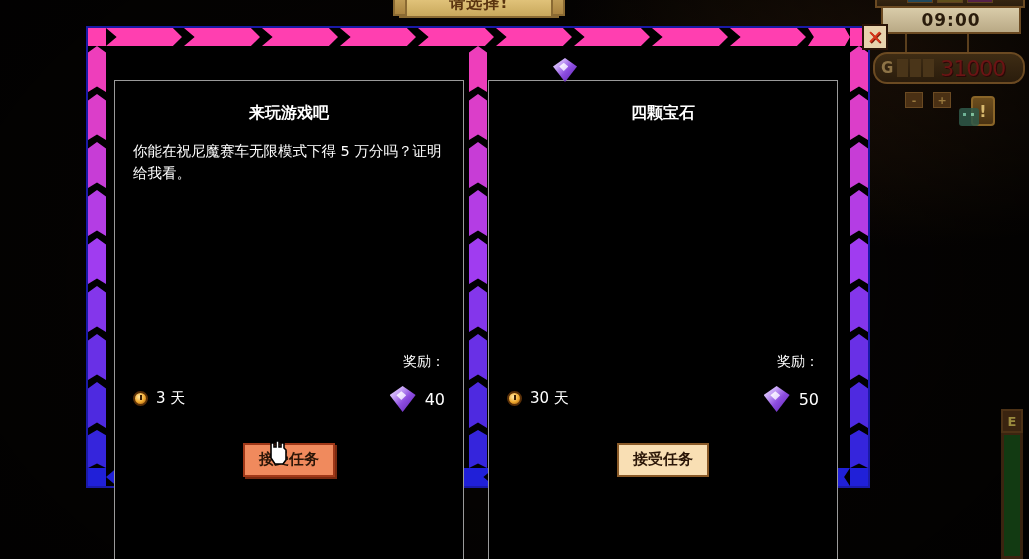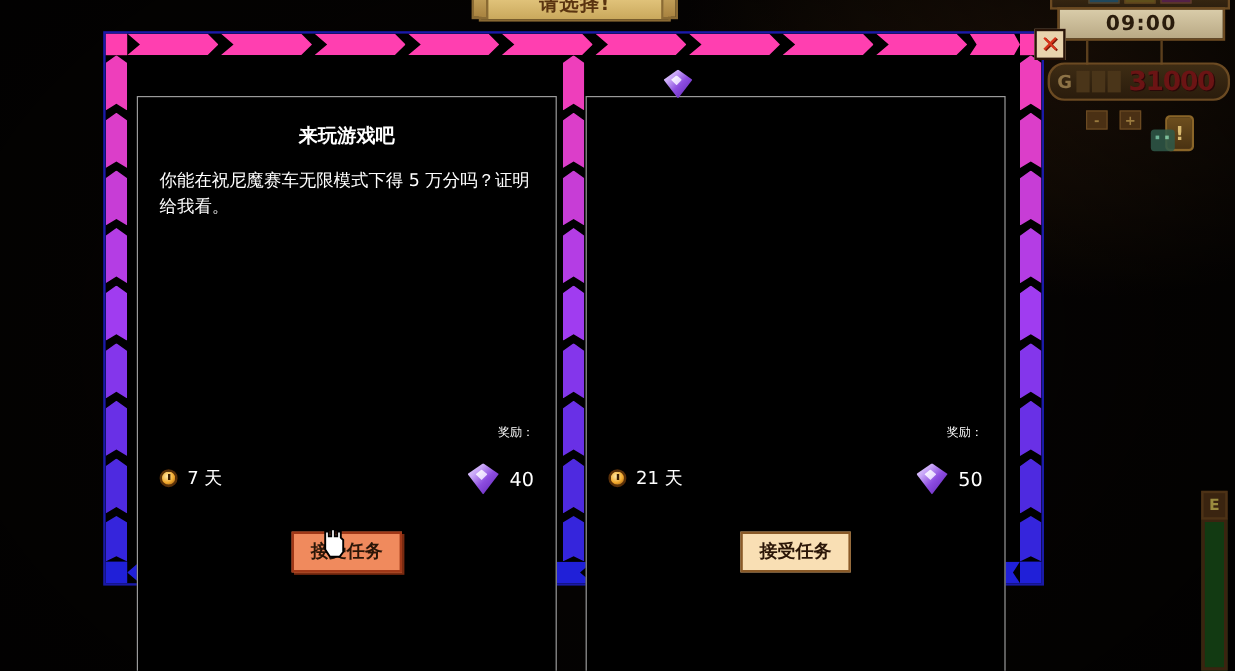--- a/index.html
+++ b/index.html
@@ -63,21 +63,21 @@
   #goldbox {
     position:absolute; right:4px; top:52px; width:152px; height:32px;
     background:linear-gradient(180deg,#3e2c14,#2a1c0c);
     border:2px solid #6b4a22; border-radius:14px;
     display:flex; align-items:center; padding:0 6px; gap:4px;
   }
   #goldbox .glyph { font-size:15px; font-weight:bold; color:#8d7346; }
   #goldbox .slots { display:flex; gap:2px; }
   #goldbox .slots i { display:block; width:11px; height:18px; background:#4a3519; }
   #goldbox .amt {
-    font-size:22px; font-weight:bold; color:#6b1414;
+    font-size:22px; font-weight:normal; color:#6b1414;
     text-shadow:1px 1px 0 #2a0808; letter-spacing:-1px; margin-left:2px;
   }
   .hangstrap { position:absolute; width:2px; background:#5b3f1d; }
   #hud .minibtn {
     position:absolute; width:18px;height:16px;
     background:#4a3014; border:1px solid #6b4a22;
     display:flex;align-items:center;justify-content:center;
     color:#9a7a3e; font-size:11px; font-weight:bold;
   }
   #alertsign {
@@ -157,21 +157,21 @@
     font-size:16px; font-weight:bold; color:#fff;
     text-shadow:1px 1px 0 #000;
   }
   .q-desc {
     margin:16px 18px 0 18px;
     font-size:14.5px; color:#fff; line-height:1.55;
     text-shadow:1px 1px 0 #000;
   }
   .q-reward-label {
     position:absolute; right:18px; top:272px;
-    font-size:10px; color:#fff; text-shadow:1px 1px 0 #000;
+    font-size:14px; color:#fff; text-shadow:1px 1px 0 #000;
   }
   .q-time {
     position:absolute; left:18px; top:308px;
     display:flex; align-items:center; gap:8px;
     font-size:15px; color:#fff; text-shadow:1px 1px 0 #000;
   }
   .clock-icon {
     width:15px; height:15px; border-radius:50%;
     background:radial-gradient(circle at 40% 35%, #ffe9a8 0%, #f0a82c 55%, #8a4a10 100%);
     border:2px solid #5a3008; position:relative; flex:none;
@@ -321,34 +321,35 @@
   <div id="divider-gem">
     <div class="gem"></div>
   </div>
 
   <div class="panel" id="panel-left">
     <div class="q-title">来玩游戏吧</div>
     <div class="q-desc">你能在祝尼魔赛车无限模式下得 5 万分吗？证明给我看。</div>
     <div class="q-reward-label">奖励：</div>
     <div class="q-time">
       <span class="clock-icon"></span>
-      <span>7 天</span>
+      <span>3 天</span>
     </div>
     <div class="q-gem">
       <span class="gem"></span>
       <span>40</span>
     </div>
     <div class="accept-btn hovered">接受任务</div>
   </div>
 
   <div class="panel" id="panel-right">
+    <div class="q-title">四颗宝石</div>
     <div class="q-reward-label">奖励：</div>
     <div class="q-time">
       <span class="clock-icon"></span>
-      <span>21 天</span>
+      <span>30 天</span>
     </div>
     <div class="q-gem">
       <span class="gem"></span>
       <span>50</span>
     </div>
     <div class="accept-btn">接受任务</div>
   </div>
 </div>
 
 <div id="cursor">

